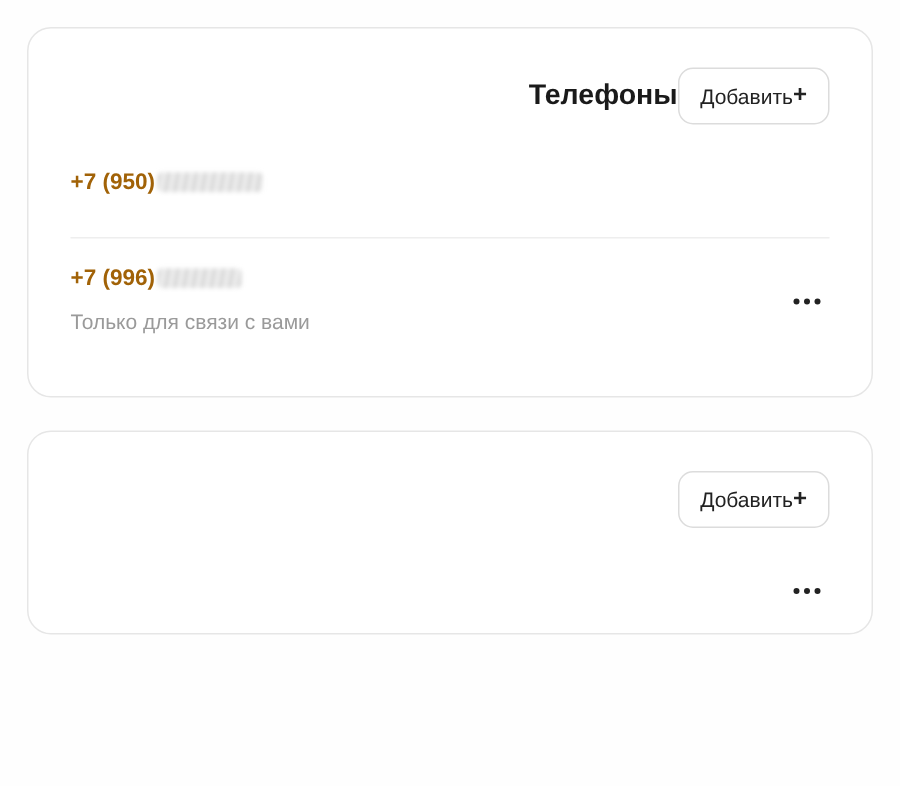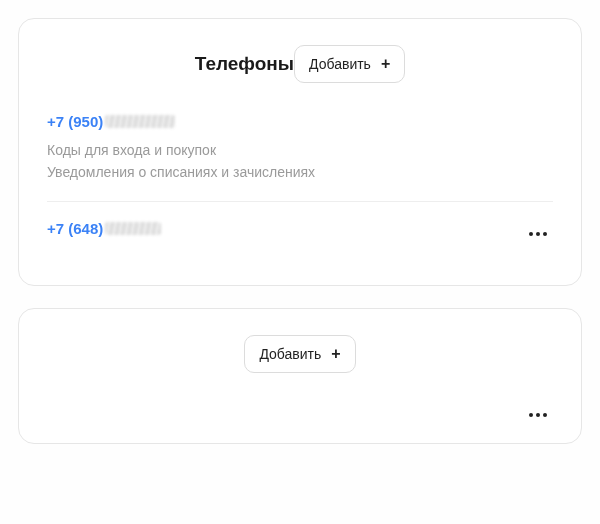--- a/index.html
+++ b/index.html
@@ -11,33 +11,32 @@
     }
     .card {
       border: 1px solid #e6e6e6;
       border-radius: 16px;
       padding: 26px 28px 20px 28px;
       margin-bottom: 22px;
       background: #fff;
     }
     .card-header {
       display: flex;
-      justify-content: center;
+      justify-content: flex-end;
       align-items: center;
       margin-bottom: 28px;
     }
     .card-title {
       font-size: 19px;
       font-weight: 600;
       color: #1a1a1a;
     }
     .add-btn {
       display: flex;
       align-items: center;
-      gap: 10px;
       border: 1px solid #dcdcdc;
       border-radius: 10px;
       background: #fff;
       padding: 10px 14px;
       font-size: 14px;
       color: #222;
       cursor: pointer;
     }
     .add-btn .plus {
       font-size: 16px;
@@ -48,21 +47,21 @@
       padding: 2px 0 18px 0;
       position: relative;
     }
     .item + .item {
       border-top: 1px solid #eee;
       padding-top: 18px;
     }
     .item-value {
       font-size: 15px;
       font-weight: 600;
-      color: #3b82f6;
+      color: #a16207;
       margin-bottom: 10px;
       display: flex;
       align-items: center;
       gap: 2px;
     }
     .item-desc {
       font-size: 14px;
       color: #9a9a9a;
       line-height: 1.55;
     }
@@ -107,30 +106,29 @@
       <span>Добавить</span>
       <span class="plus">+</span>
     </button>
   </div>
 
   <div class="item">
     <div class="item-value">
       <span>+7 (950)</span>
       <span class="blur"></span>
     </div>
-    <div class="item-desc">
-      <div>Коды для входа и покупок</div>
-      <div>Уведомления о списаниях и зачислениях</div>
-    </div>
   </div>
 
   <div class="item">
     <div class="item-value">
-      <span>+7 (648)</span>
+      <span>+7 (996)</span>
       <span class="blur sm"></span>
+    </div>
+    <div class="item-desc">
+      <div>Только для связи с вами</div>
     </div>
     <button class="more-btn">
       <span class="dot"></span>
       <span class="dot"></span>
       <span class="dot"></span>
     </button>
   </div>
 </div>
 
 <div class="card email-card">

